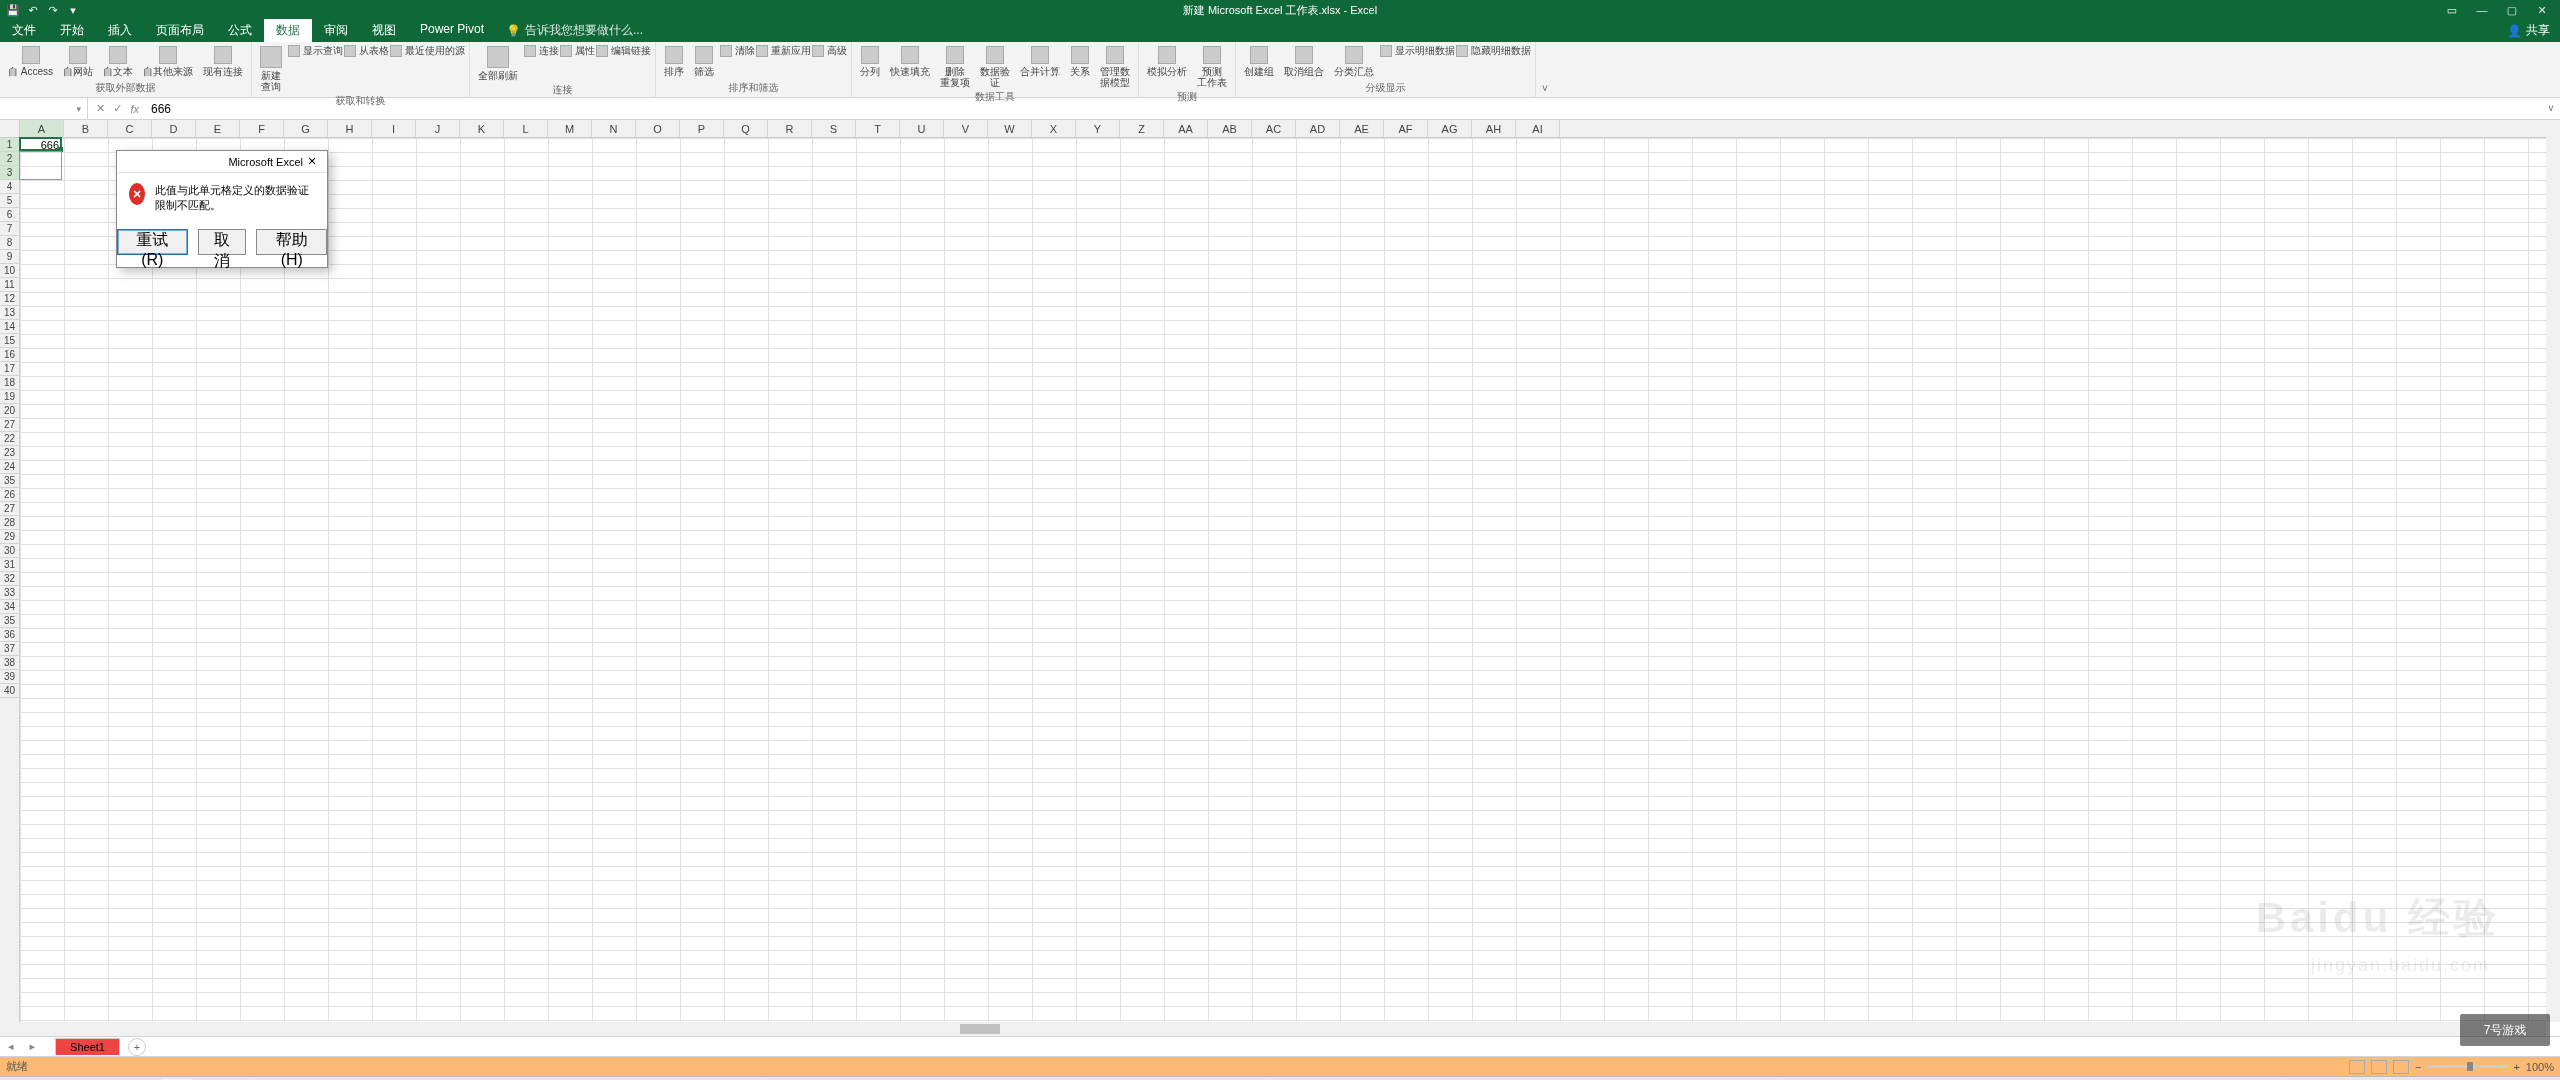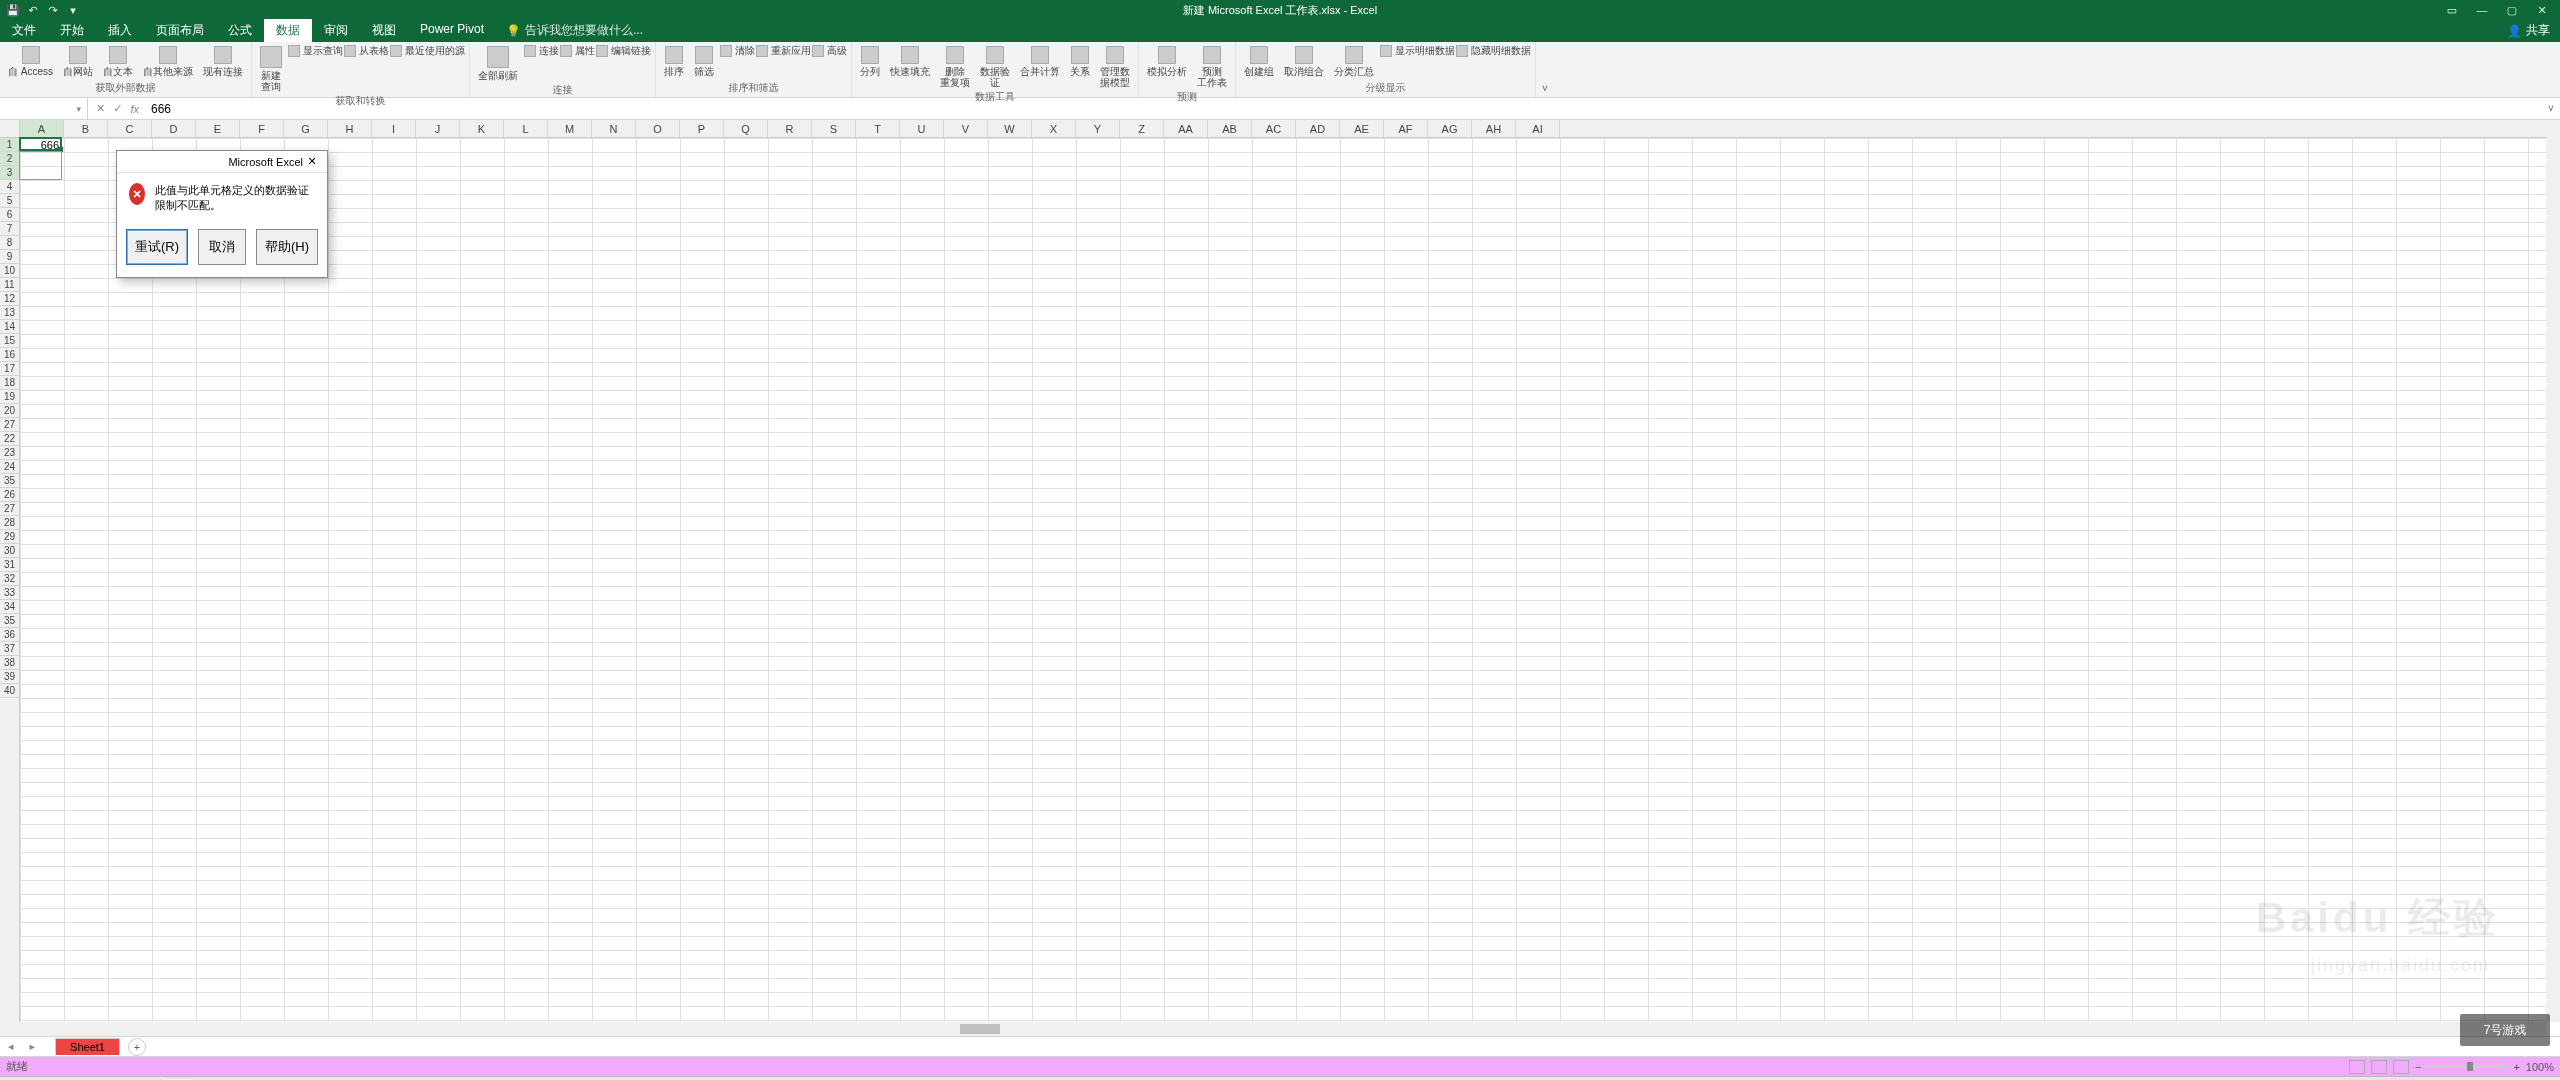--- a/index.html
+++ b/index.html
@@ -66,39 +66,39 @@
 .hscroll .track { flex:1; position:relative; margin-left: 960px; }
 .hscroll .thumb { position:absolute; left:0; top:2px; height:10px; width:40px; background:#c0c0c0; }
 
 
 .sheettabs { height: 20px; border-top: 1px solid #d4d4d4; display: flex; align-items: center; font-size: 11px; background: #fff; }
 .sheettabs .nav { padding: 0 8px; color: #888; }
 .sheettabs .stab { padding: 2px 14px; border: 1px solid #ccc; border-bottom: none; background: #ef4444; margin-left: 12px; }
 .sheettabs .add { width: 18px; height: 18px; margin-left: 8px; border: 1px solid #ccc; border-radius: 50%; text-align: center; line-height: 16px; color: #666; }
 
 
-.statusbar { height: 20px; background: #f0abfc; border-top: 1px solid #d4d4d4; display: flex; align-items: center; font-size: 11px; color: #555; padding: 4px 6px; }
+.statusbar { height: 20px; background: #fdba74; border-top: 1px solid #d4d4d4; display: flex; align-items: center; font-size: 11px; color: #555; padding: 4px 6px; }
 .statusbar .zoom { margin-left: auto; display: flex; align-items: center; gap: 6px; }
 .statusbar .vb { width: 16px; height: 14px; border: 1px solid #aaa; }
 .statusbar .slider { width: 80px; height: 3px; background: #ccc; position: relative; }
 .statusbar .slider::after { content:''; position:absolute; left:50%; top:-3px; width:6px; height:9px; background:#888; }
 
 
 .taskbar { height: 30px; background: linear-gradient(#e8e8e8,#d8d8d8); border-top: 1px solid #bbb; display: flex; align-items: center; gap: 2px; padding: 0 2px; }
 .taskbar .tb { width: 30px; height: 26px; display: flex; align-items: center; justify-content: center; }
 .taskbar .tb.active { background: rgba(255,255,255,.6); border-bottom: 2px solid #217346; }
 
 
 .dialog { position: absolute; left: 116px; top: 150px; width: 212px; background: #fff; border: 1px solid #8a8a8a; box-shadow: 4px 4px 10px rgba(0,0,0,.25); font-size: 11px; }
 .dialog .dtitle { height: 22px; display: flex; align-items: center; justify-content: flex-end; padding: 0 6px; border-bottom: 1px solid #e0e0e0; }
 .dialog .dclose { width: 18px; height: 18px; text-align: center; line-height: 16px; }
 .dialog .dbody { display: flex; align-items: flex-start; gap: 10px; padding: 10px 12px; }
 .dialog .derr { width: 22px; height: 22px; border-radius: 50%; background: #d9302c; color: #fff; display: flex; align-items: center; justify-content: center; font-weight: bold; }
 .dialog .dbtns { display: flex; justify-content: center; gap: 10px; padding: 6px 0 12px; }
-.dialog .dbtn { min-width: 48px; height: 36px; border: 1px solid #8a8a8a; background: #f0f0f0; font-size: 13px; padding: 0 8px; }
+.dialog .dbtn { min-width: 48px; height: 26px; border: 1px solid #8a8a8a; background: #f0f0f0; font-size: 16px; padding: 0 8px; }
 .dialog .dbtn.primary { border: 1px solid #2a6fb0; box-shadow: 0 0 0 1px #7ab0e0 inset; }
 
 
 .wm1 { position: absolute; right: 60px; bottom: 90px; font-size: 42px; color: rgba(0,0,0,.08); font-weight: bold; letter-spacing: 4px; pointer-events: none; }
 .wm2 { position: absolute; right: 70px; bottom: 60px; font-size: 18px; color: rgba(0,0,0,.08); letter-spacing: 2px; pointer-events: none; }
 .wm3 { position: absolute; right: 10px; bottom: 34px; width: 90px; height: 32px; background: rgba(0,0,0,.5); color: #fff; font-size: 12px; display:flex; align-items:center; justify-content:center; border-radius:2px; pointer-events:none;margin-left:44px; }
 </style>
 </head>
 <body>
 

